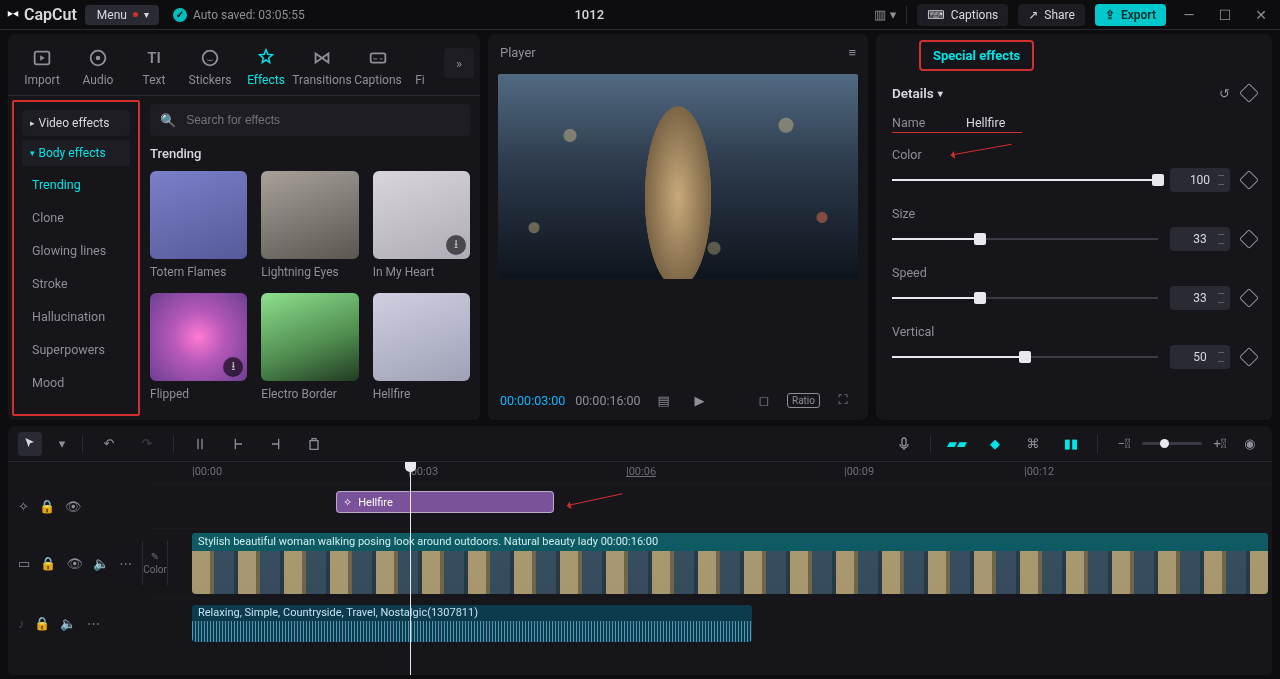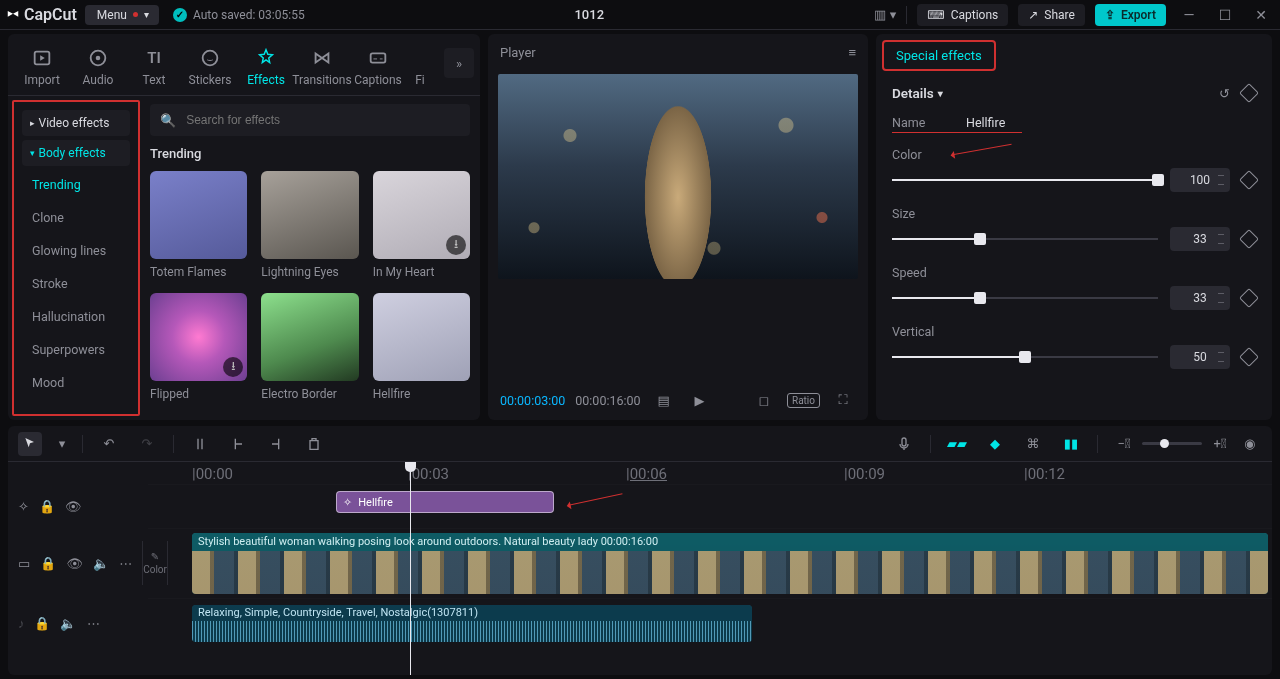--- a/index.html
+++ b/index.html
@@ -159,23 +159,24 @@
   .pc-spacer { flex:1; }
   .pc-icon {
     width:26px;height:26px;display:flex;align-items:center;justify-content:center;border-radius:4px;
   }
   .ratio-box { border:1px solid var(--text-dim); border-radius:3px; font-size:10px; padding:1px 4px;}
   
   .insp-tabs {
     display:flex; align-items:center; padding:6px; gap:6px;
   }
   .insp-tab {
-    padding:6px 12px; border-radius:4px; font-size:13px; font-weight:400;
+    padding:6px 12px; border-radius:4px; font-size:13px; font-weight:700;
     color:var(--accent);
     border:2px solid #d03030;
+    margin-left:37px;
   }
   .insp-body { padding:8px 16px; display:flex; flex-direction:column; gap:14px;}
   .insp-row { display:flex; align-items:center; gap:14px;}
   .insp-row .label { width:50px; color:var(--text-dim); font-size:12.5px;}
   .insp-row .value { color:var(--text); font-size:12.5px;}
   .details-row { display:flex; align-items:center; justify-content:space-between;}
   .details-row .ttl { font-weight:600; font-size:13.5px; display:flex;align-items:center;gap:4px;}
   .details-row .icons { display:flex; gap:12px; color:var(--text-dim);}
   .slider-row { display:flex; align-items:center; gap:12px;}
   .slider {
@@ -241,21 +242,21 @@
   }
   .lane-head.h-fx{height:44px;}
   .lane-head.h-vid{height:70px;}
   .lane-head.h-aud{height:50px;}
   .cover {
     width:34px;height:44px;border-left:1px solid var(--border);border-right:1px solid var(--border);
     display:flex;flex-direction:column;align-items:center;justify-content:center;gap:2px;color:var(--text-dim2);font-size:10px;
   }
   .tl-right { flex:1; position:relative; overflow:hidden;}
   .ruler {
-    height:22px; position:relative; color:var(--text-dim2); font-size:15px;
+    height:22px; position:relative; color:var(--text-dim2); font-size:11px;
   }
   .ruler .tick{position:absolute; top:3px;}
   .lane {
     position:relative; border-top:1px solid rgba(255,255,255,.02);
   }
   .lane.fx{height:44px;}
   .lane.vid{height:70px;}
   .lane.aud{height:50px;}
   .clip {
     position:absolute; top:6px; height:22px; border-radius:4px;

